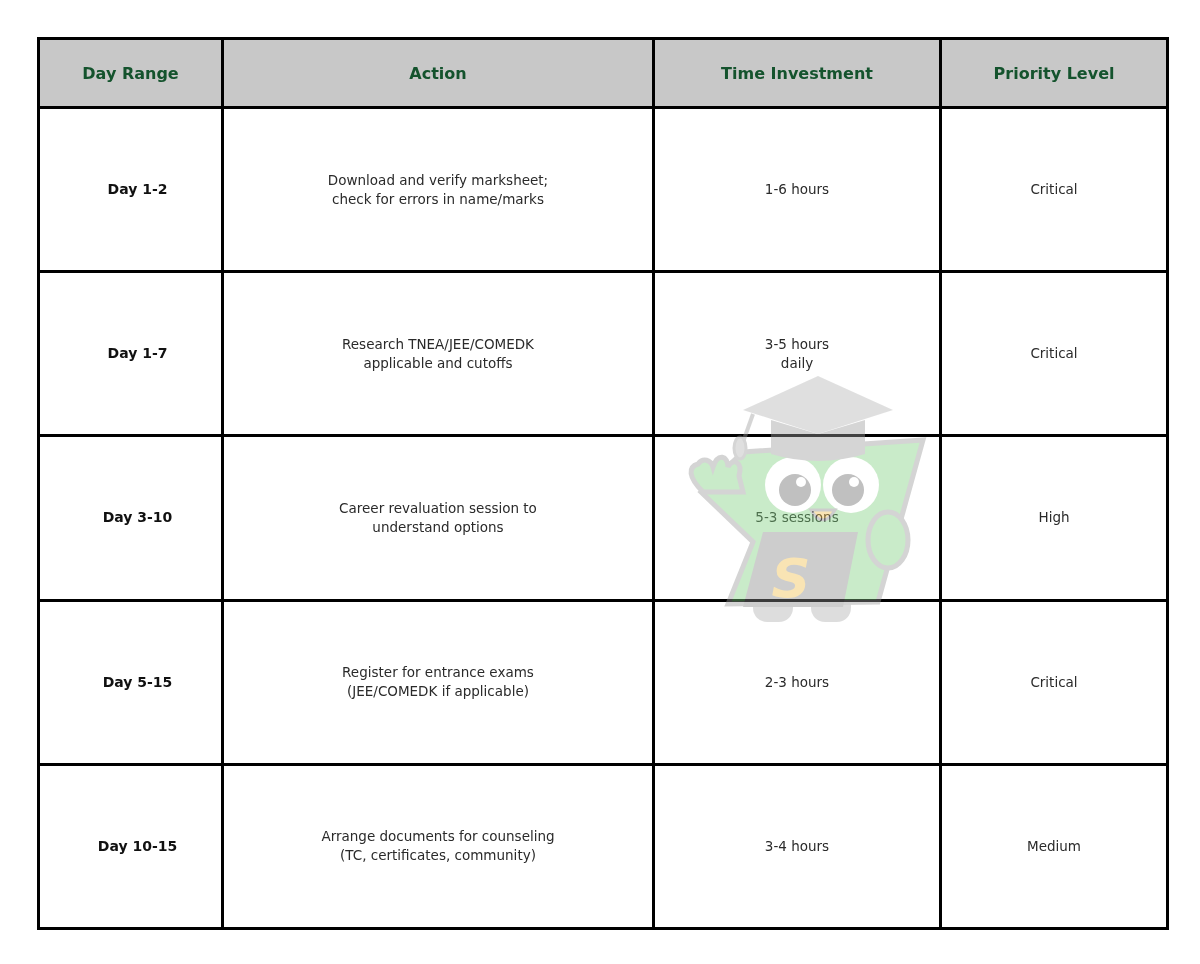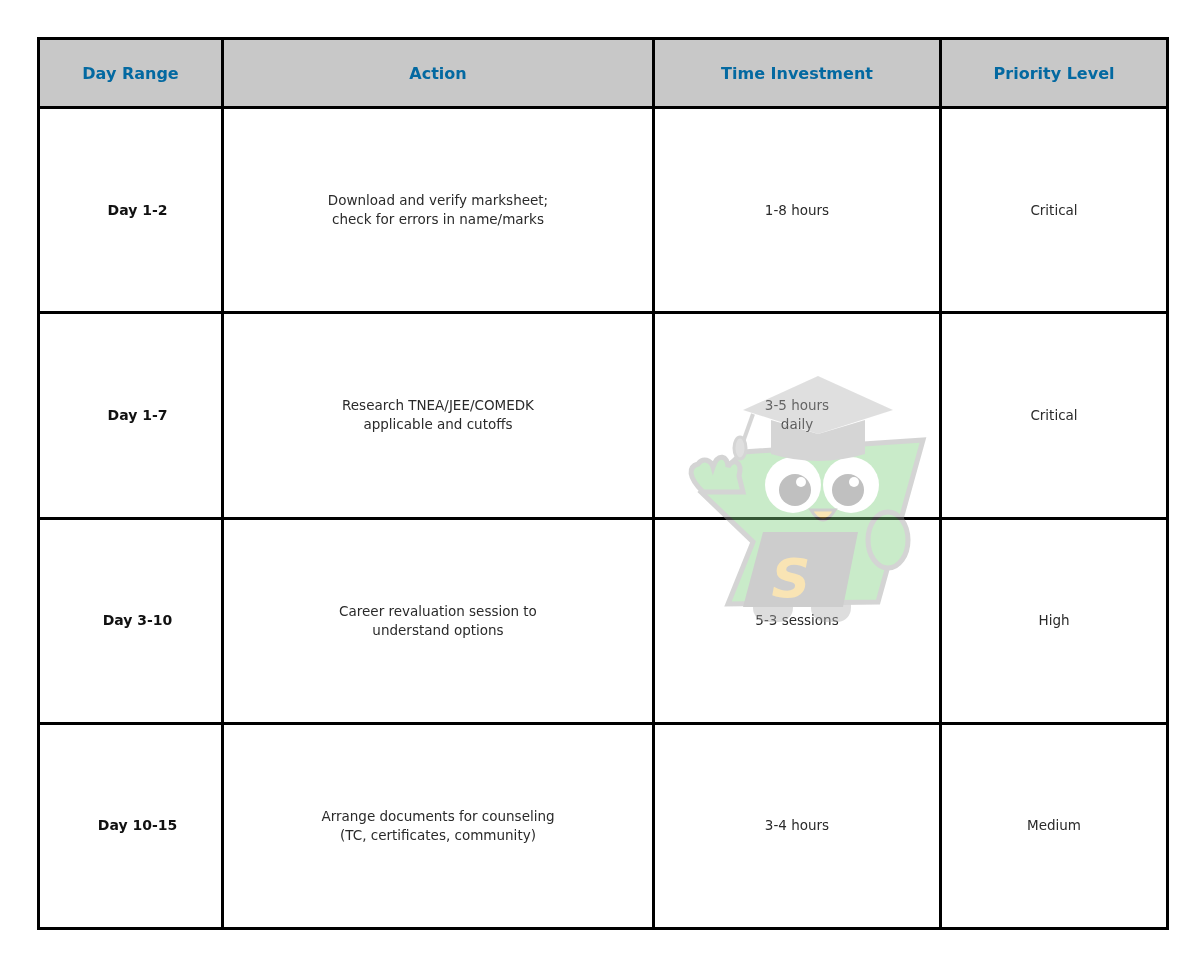--- a/index.html
+++ b/index.html
@@ -9,21 +9,21 @@
       width: 1129px; height: 893px;
       border-collapse: collapse;
       table-layout: fixed;
     }
     .tbl th, .tbl td {
       border: 3px solid #000;
       text-align: center; vertical-align: middle;
       padding: 0 6px;
     }
     .tbl th {
-      background: #c8c8c8; color: #0369a1;
+      background: #c8c8c8; color: #14532d;
       font-size: 16px; font-weight: bold;
       height: 66px;
     }
     .tbl td {
       background: #fff; color: #2a2a2a;
       font-size: 13.5px; line-height: 19px;
       height: 98px;
     }
     .tbl td.day { font-weight: bold; color: #111; font-size: 14px; padding-left: 20px; }
     .line { display: block; white-space: nowrap; }
@@ -51,21 +51,21 @@
     </tr>
   </thead>
   <tbody>
     <tr>
       <td class="day">Day 1-2</td>
       <td>
           <span class="line">Download and verify marksheet;</span>
           <span class="line">check for errors in name/marks</span>
         </td>
       <td>
-          <span class="line">1-8 hours</span>
+          <span class="line">1-6 hours</span>
         </td>
       <td>Critical</td>
     </tr>
     <tr>
       <td class="day">Day 1-7</td>
       <td>
           <span class="line">Research TNEA/JEE/COMEDK</span>
           <span class="line">applicable and cutoffs</span>
         </td>
       <td>
@@ -77,20 +77,31 @@
     <tr>
       <td class="day">Day 3-10</td>
       <td>
           <span class="line">Career revaluation session to</span>
           <span class="line">understand options</span>
         </td>
       <td>
           <span class="line">5-3 sessions</span>
         </td>
       <td>High</td>
+    </tr>
+    <tr>
+      <td class="day">Day 5-15</td>
+      <td>
+          <span class="line">Register for entrance exams</span>
+          <span class="line">(JEE/COMEDK if applicable)</span>
+        </td>
+      <td>
+          <span class="line">2-3 hours</span>
+        </td>
+      <td>Critical</td>
     </tr>
     <tr>
       <td class="day">Day 10-15</td>
       <td>
           <span class="line">Arrange documents for counseling</span>
           <span class="line">(TC, certificates, community)</span>
         </td>
       <td>
           <span class="line">3-4 hours</span>
         </td>

